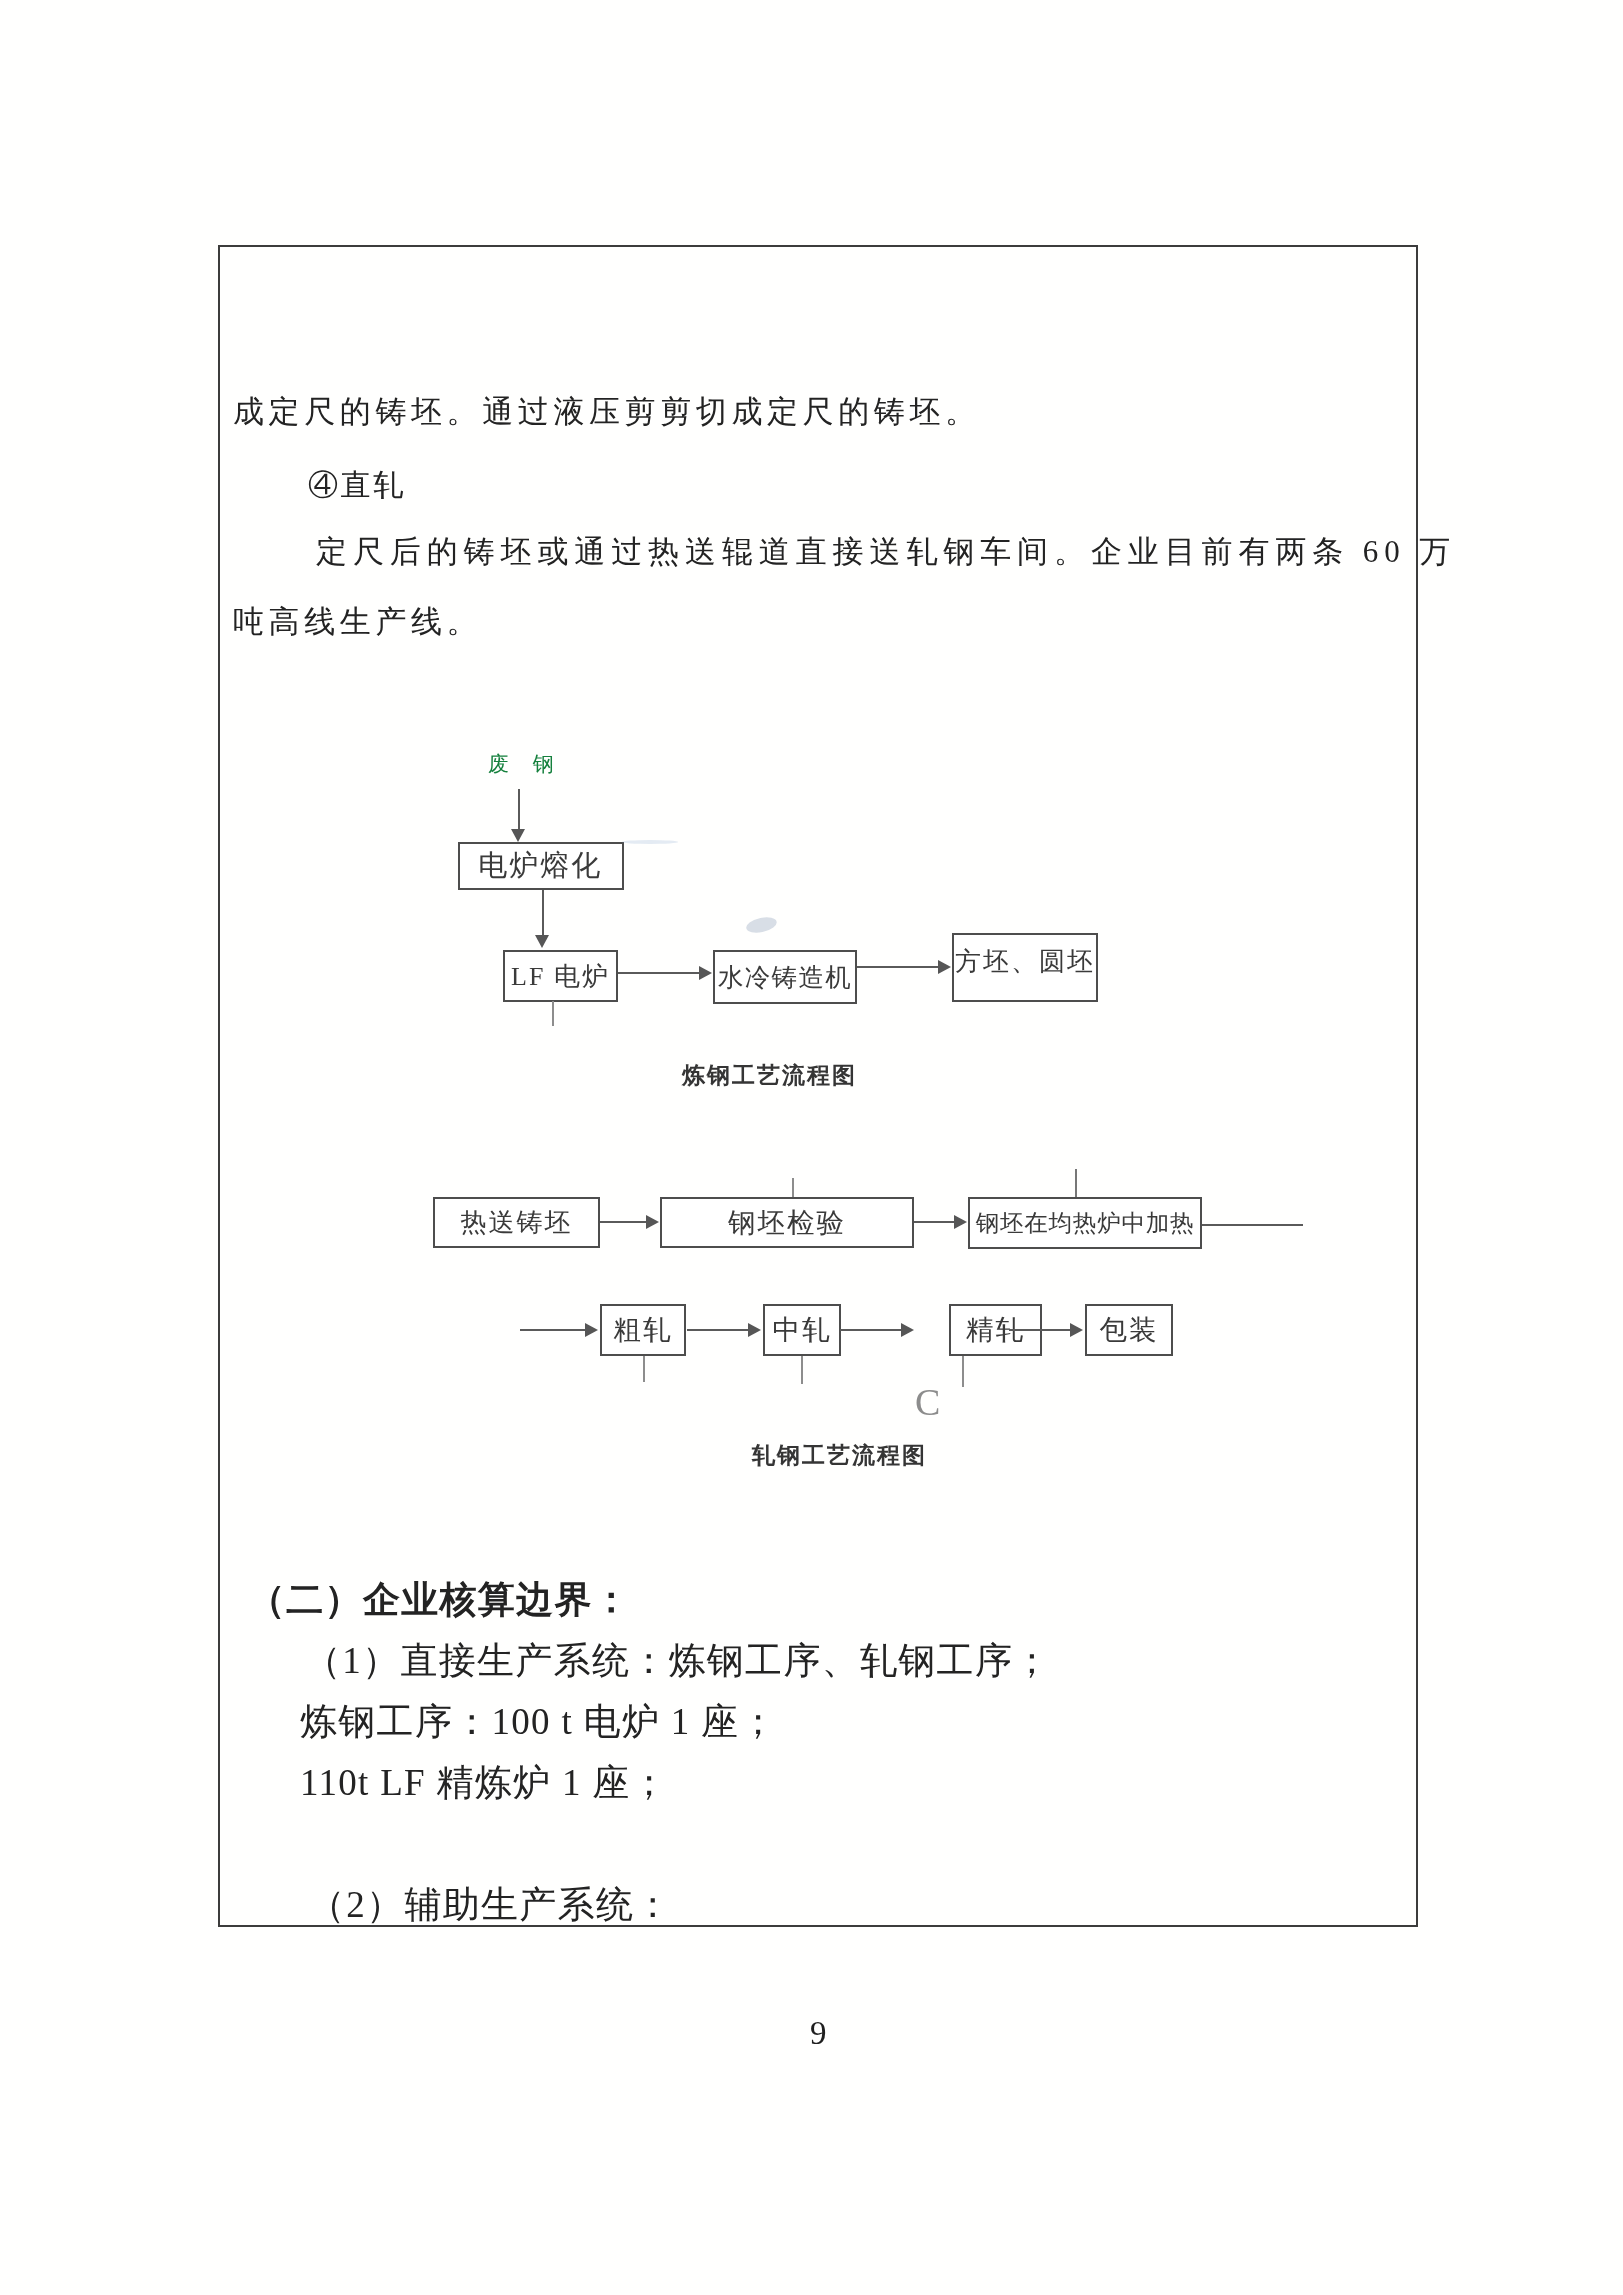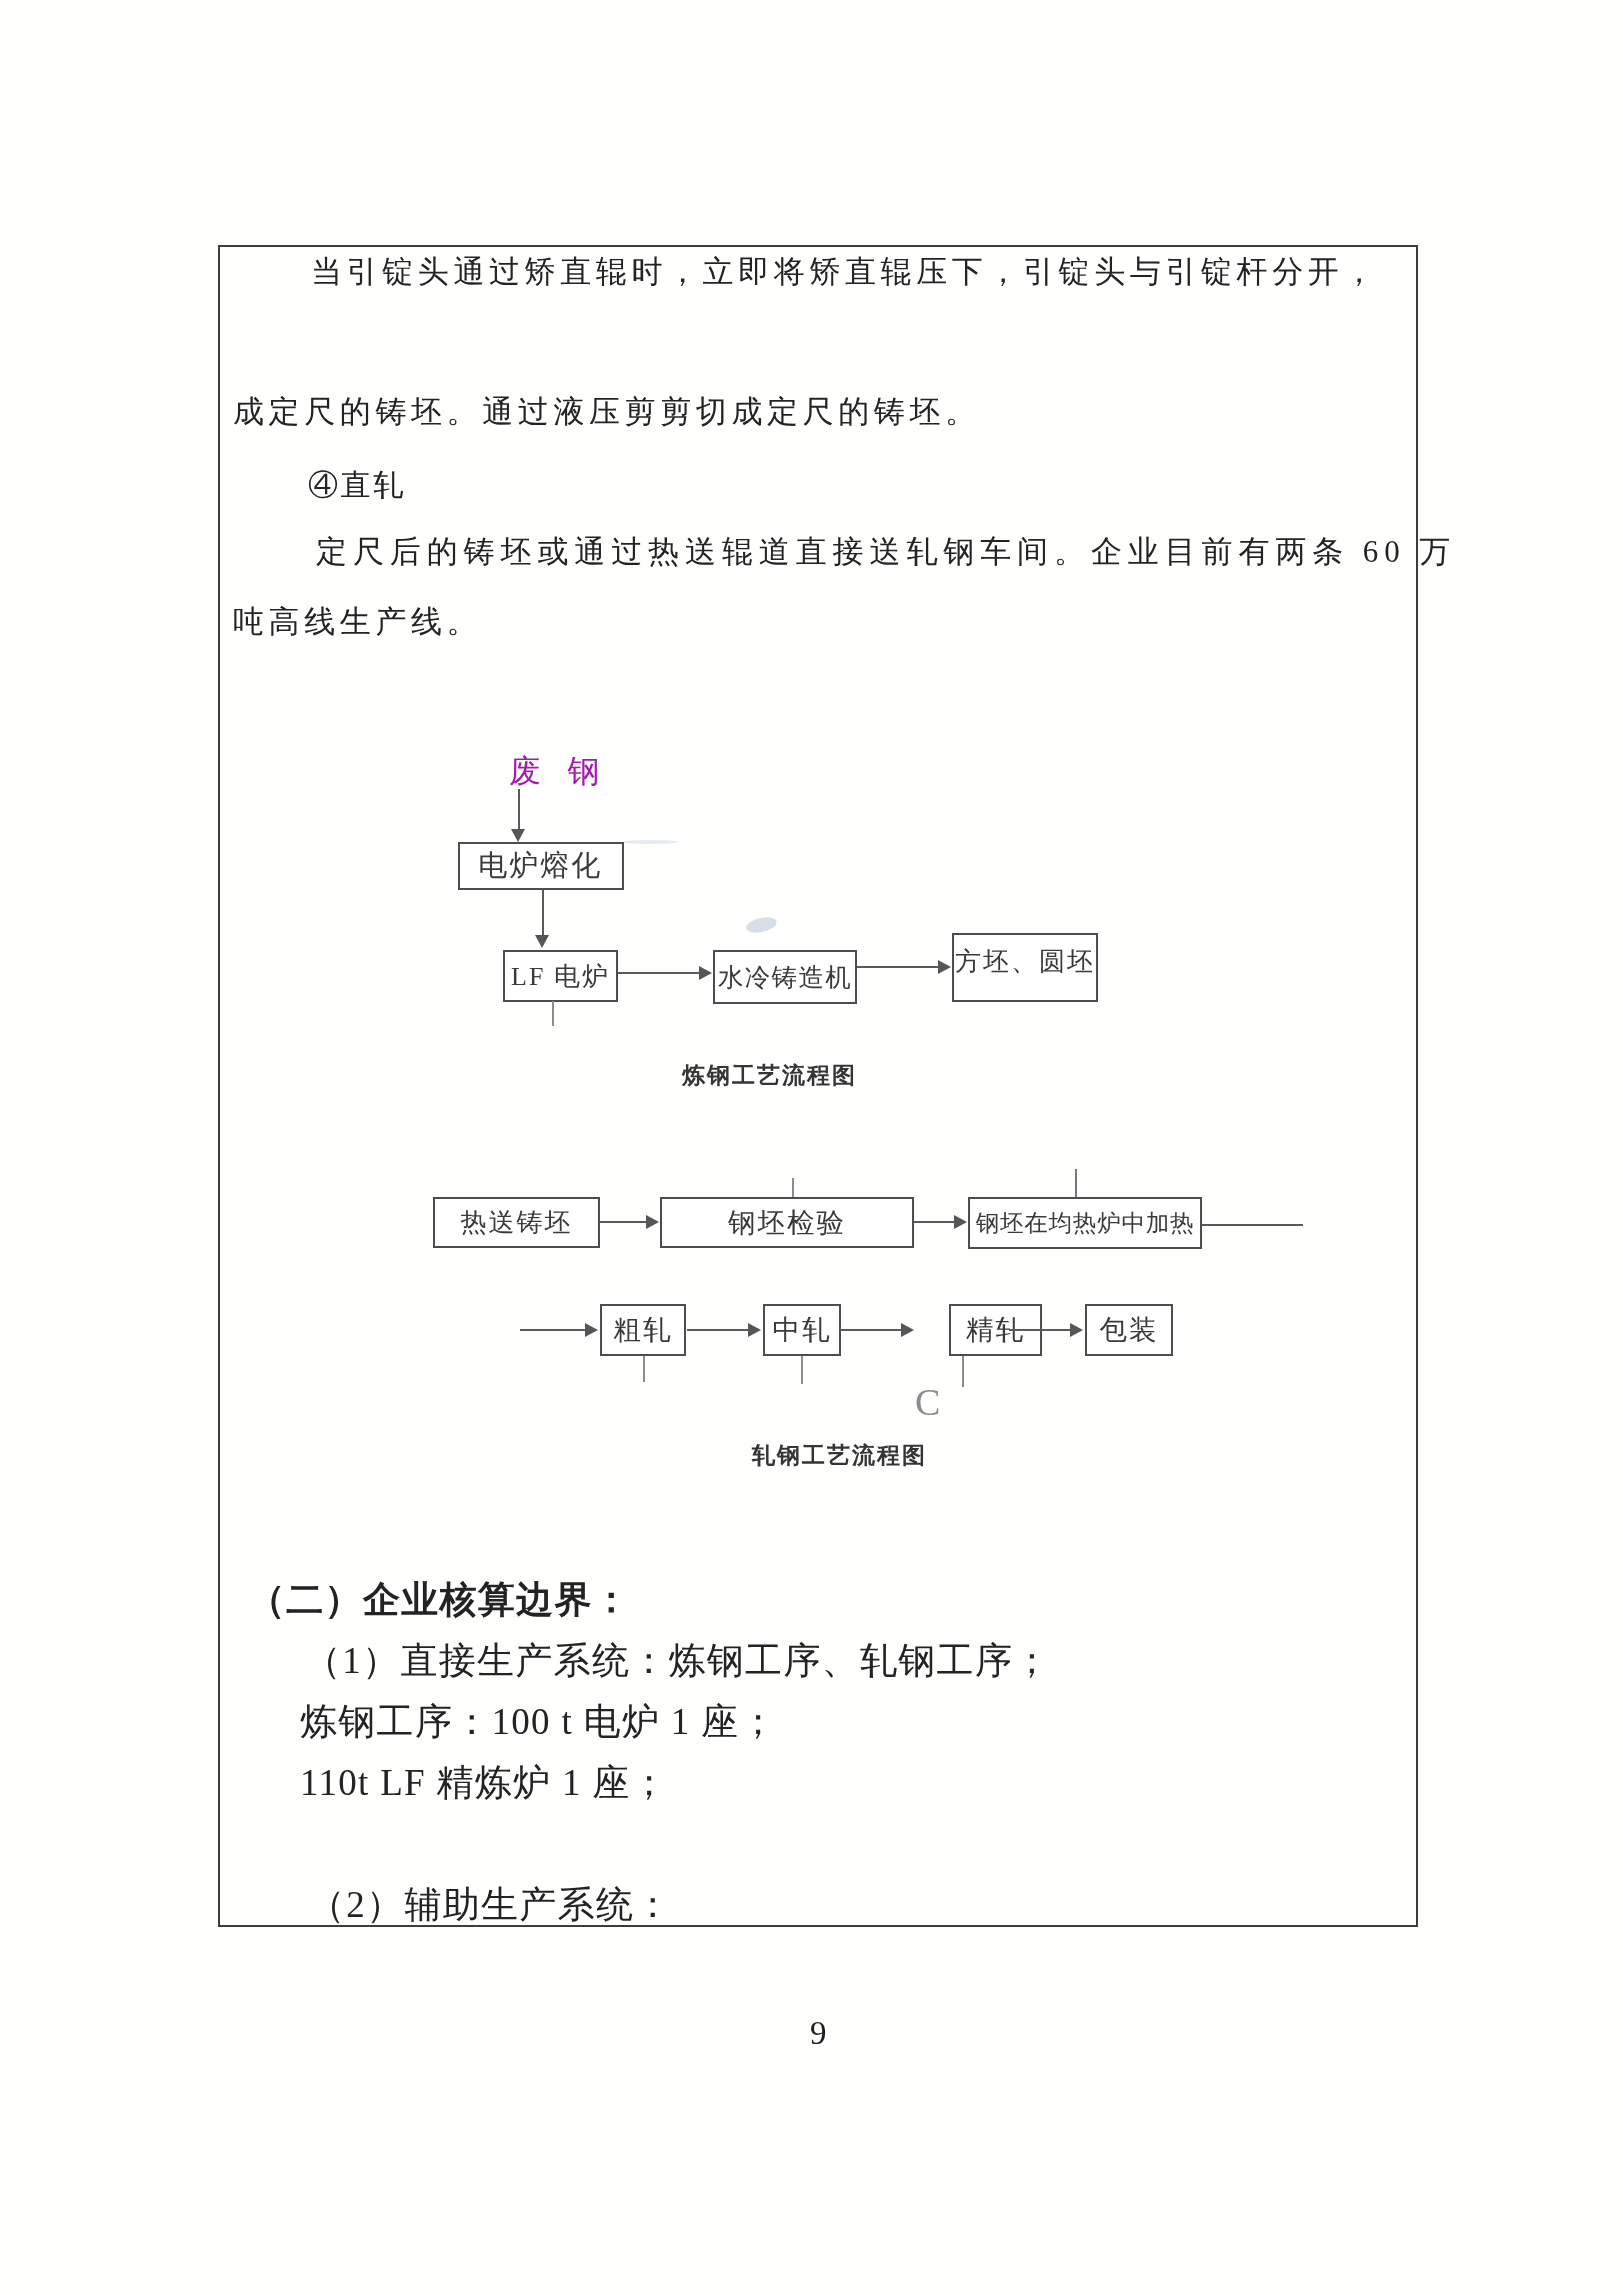--- a/index.html
+++ b/index.html
@@ -23,33 +23,32 @@
   }
   .hline{position:absolute;height:2px;background:#5a5a5a;}
   .vline{position:absolute;width:2px;background:#5a5a5a;}
   .tick{position:absolute;width:2px;background:#8d8d8d;}
   .ah-r{position:absolute;width:0;height:0;border-top:7.2px solid transparent;
         border-bottom:7.2px solid transparent;border-left:13.7px solid #565656;}
   .ah-d{position:absolute;width:0;height:0;border-left:7.2px solid transparent;
         border-right:7.2px solid transparent;border-top:13.7px solid #565656;}
   .caption{position:absolute;width:275px;text-align:center;font-size:23px;
            font-weight:600;color:#353535;letter-spacing:2px;}
-  .diagram-label{position:absolute;font-size:32px;color:#a21caf;letter-spacing:9.2px;white-space:nowrap;margin-left:21px;}
+  .diagram-label{position:absolute;font-size:21px;color:#15803d;letter-spacing:9.2px;white-space:nowrap;}
   .smudge{position:absolute;border-radius:50%;}
   .cmark{position:absolute;font-size:38px;color:#8c8c8c;font-family:"Liberation Serif",serif;}
   .pagenum{position:absolute;font-size:33px;color:#1f1f1f;font-family:"Liberation Serif",serif;}
 </style>
 </head>
 <body>
 
 <div class="page">
 
   <div class="doc-border"></div>
 
-  <div class="tline para" style="left:311px;top:253px;">当引锭头通过矫直辊时，立即将矫直辊压下，引锭头与引锭杆分开，</div>
   <div class="tline para" style="left:233px;top:393px;">成定尺的铸坯。通过液压剪剪切成定尺的铸坯。</div>
 
   <div class="tline sec-heading" style="left:308px;top:466px;">④直轧</div>
   <div class="tline para" style="left:316px;top:533px;letter-spacing:5.9px;">定尺后的铸坯或通过热送辊道直接送轧钢车间。企业目前有两条 60 万</div>
   <div class="tline para" style="left:233px;top:603px;">吨高线生产线。</div>
 
   <div class="diagram-label" style="left:488px;top:750px;">废 钢</div>
 
   <div class="vline" style="left:518px;top:789px;height:43px;"></div>
   <div class="ah-d" style="left:511px;top:829px;"></div>

